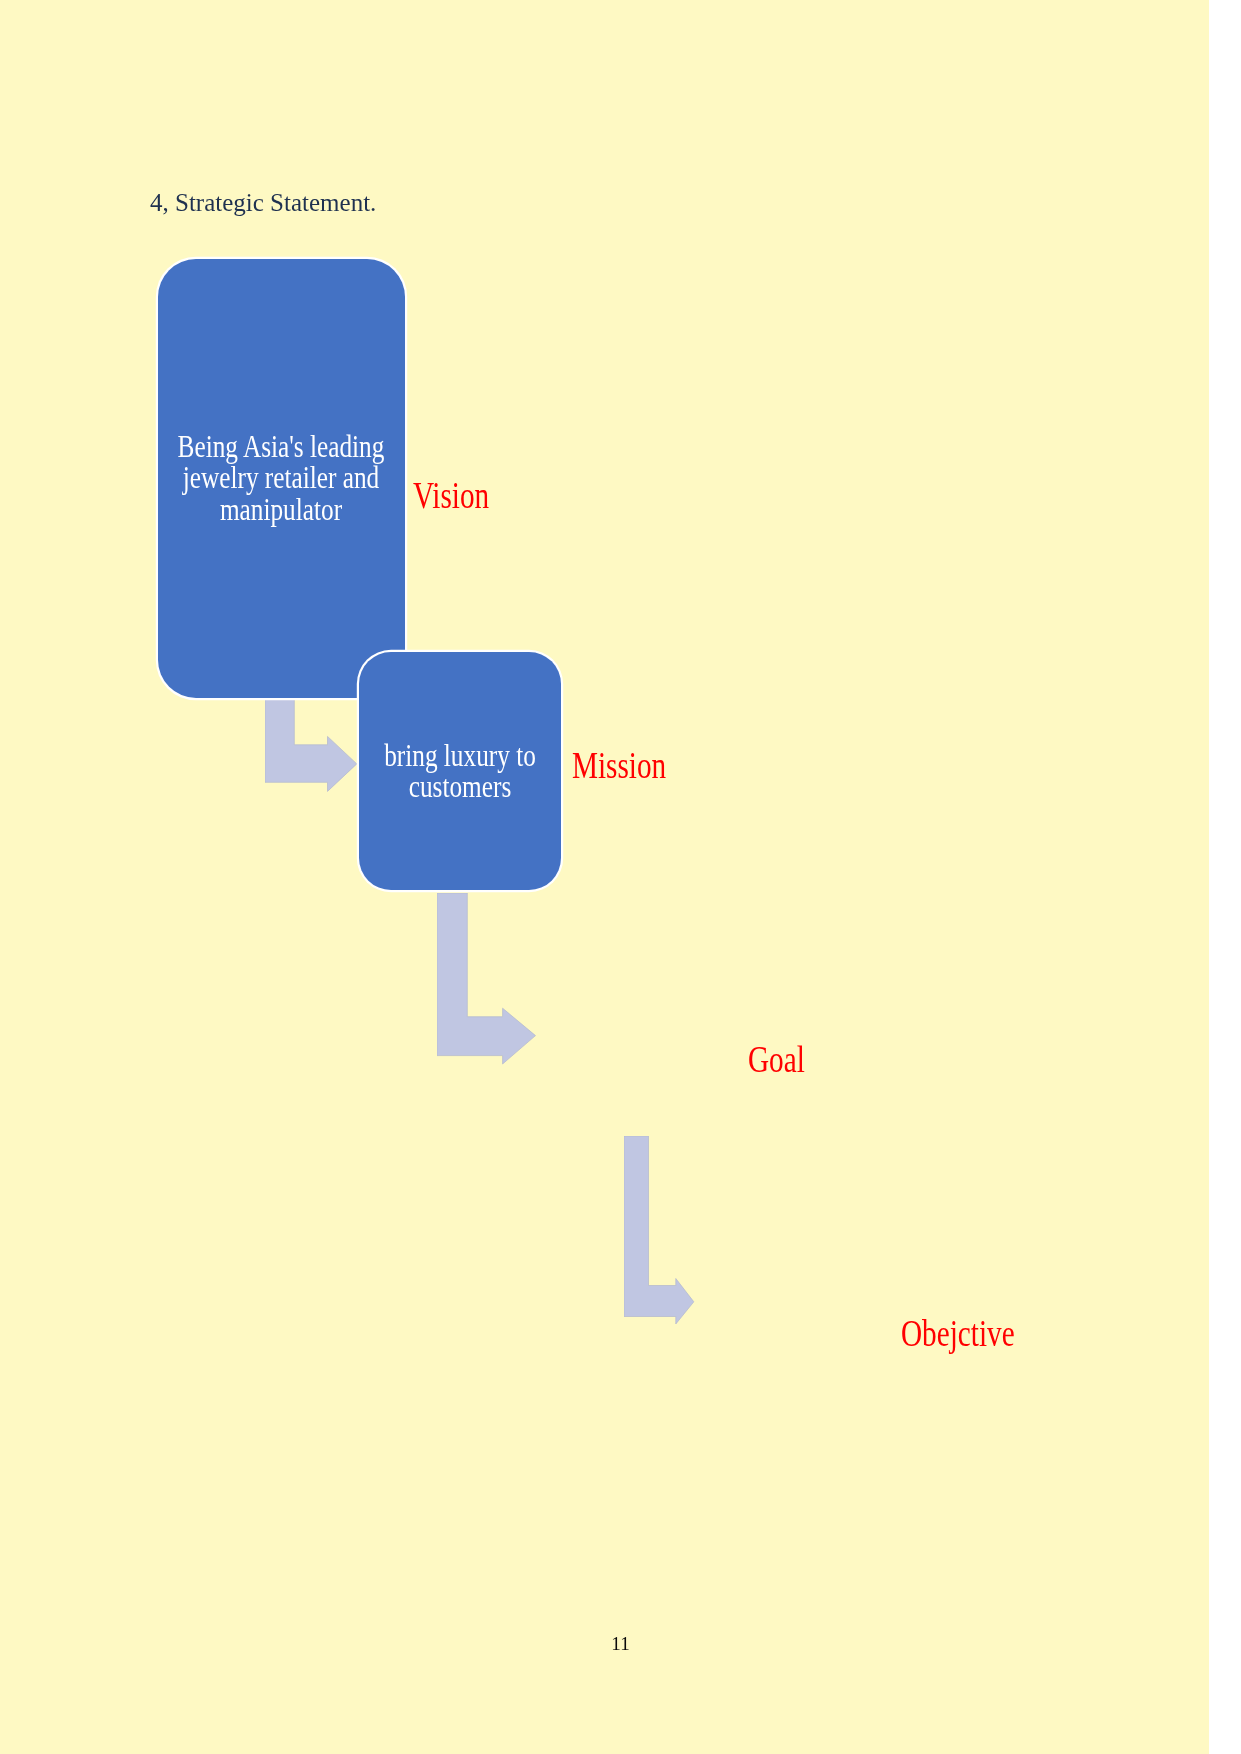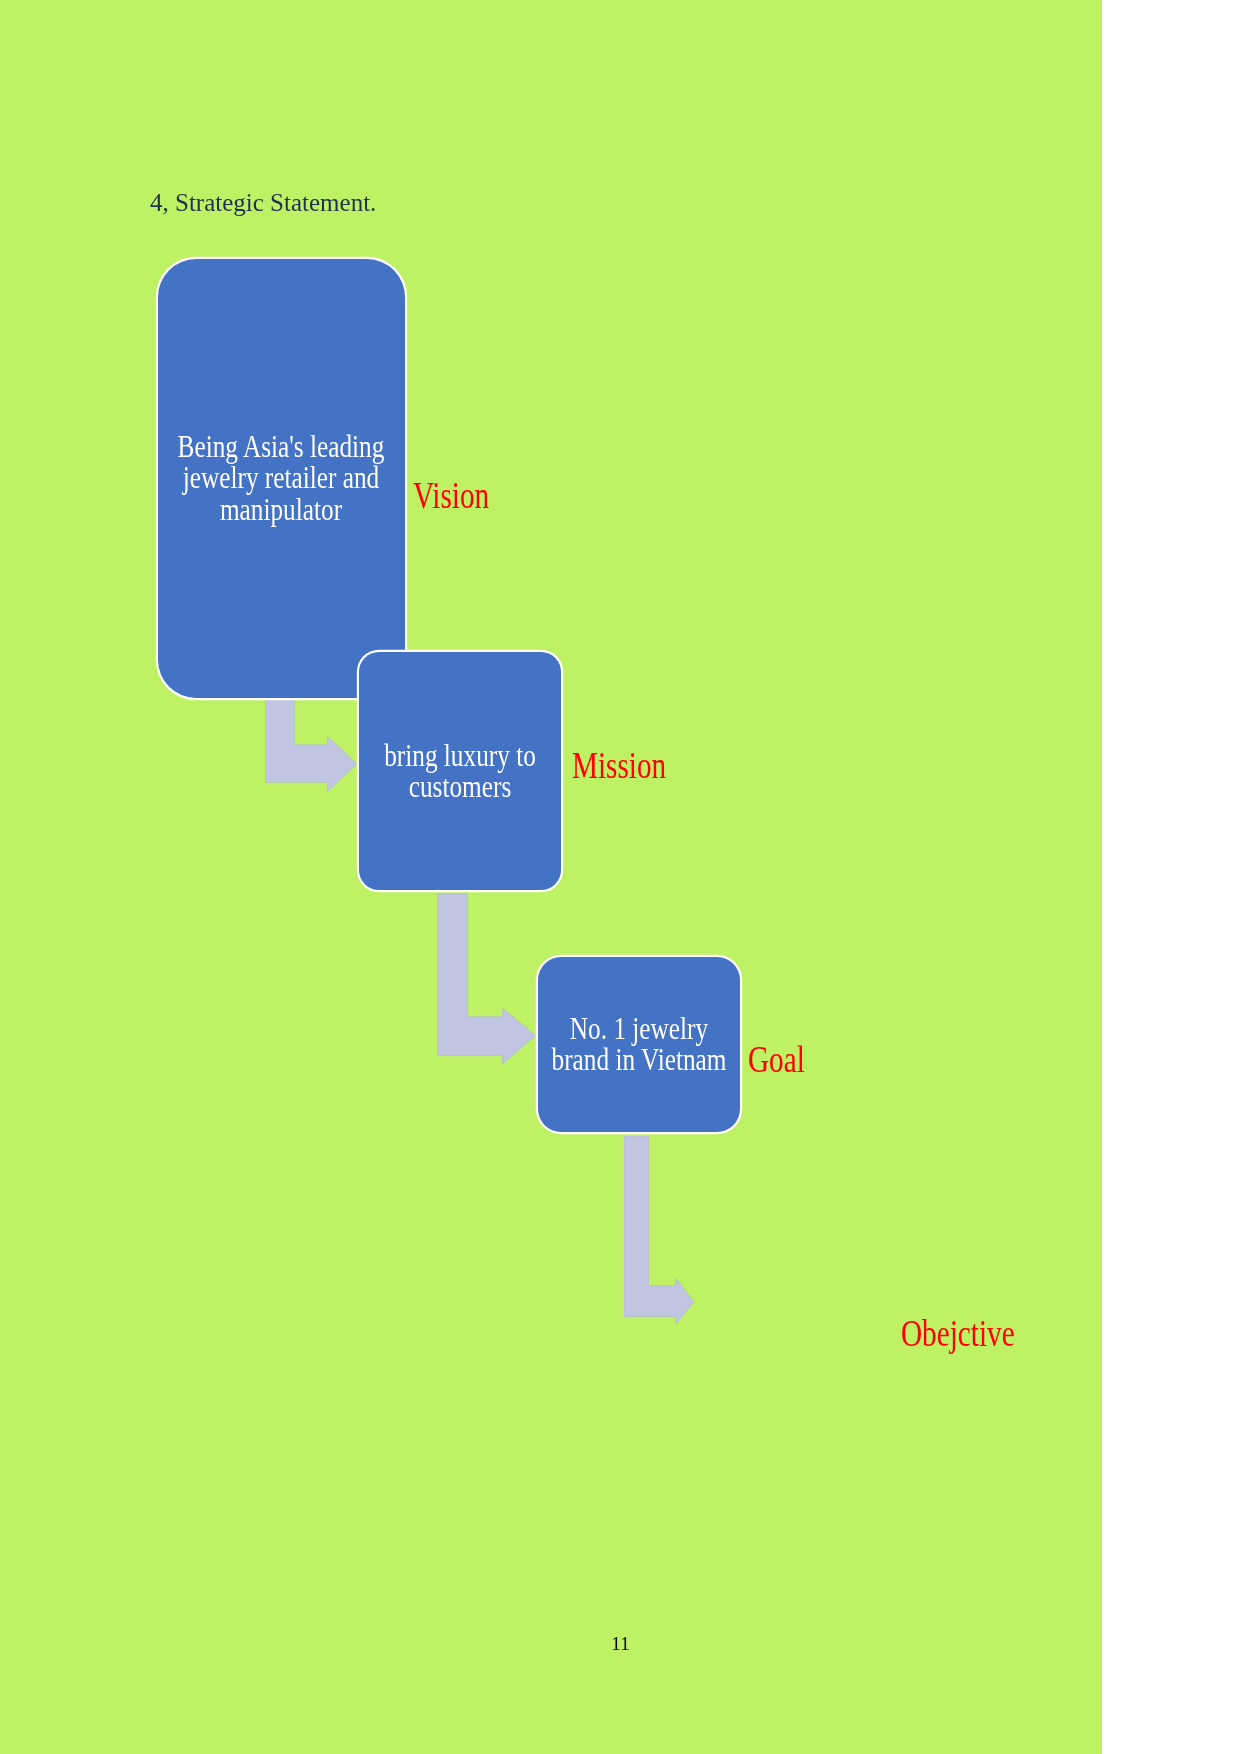--- a/index.html
+++ b/index.html
@@ -3,21 +3,21 @@
 <meta charset="utf-8">
 <title>Strategic Statement</title>
 <style>
   html, body { margin:0; padding:0; background:#ffffff; }
   body {
     width:1241px; height:1754px;
     font-family:"Liberation Serif", serif;
     position:relative;
     overflow:hidden;
   }
-  .page { position:absolute; left:0; top:0; width:1102px; height:1754px; background:#bef264; }
+  .page { position:absolute; left:0; top:0; width:1209px; height:1754px; background:#fef9c3; }
 
   
   .heading {
     position:absolute;
     left:150px; top:189.5px;
     font-size:25px;
     line-height:25px;
     color:#1F3150;
     white-space:nowrap;
   }
@@ -88,32 +88,26 @@
 
   <div class="nodebox" style="left:157.7px;top:259px;width:247.6px;height:438.6px;border-radius:38px;">
     <div class="txt" style="top:172px;">
       <div>Being Asia's leading</div>
       <div>jewelry retailer and</div>
       <div>manipulator</div>
     </div>
   </div>
   <div class="label" style="left:413px;top:477px;">Vision</div>
 
-  <div class="nodebox" style="left:359.1px;top:651.8px;width:202.2px;height:238.5px;border-radius:20px;">
+  <div class="nodebox" style="left:359.1px;top:651.8px;width:202.2px;height:238.5px;border-radius:32px;">
     <div class="txt" style="top:88px;">
       <div>bring luxury to</div>
       <div>customers</div>
     </div>
   </div>
   <div class="label" style="left:572px;top:747px;">Mission</div>
 
-  <div class="nodebox" style="left:537.7px;top:956.7px;width:202.6px;height:175.6px;border-radius:23px;">
-    <div class="txt" style="top:56px;">
-      <div>No. 1 jewelry</div>
-      <div>brand in Vietnam</div>
-    </div>
-  </div>
   <div class="label" style="left:748px;top:1041px;">Goal</div>
 
   <div class="label" style="left:901px;top:1315px;">Obejctive</div>
 
   <div class="pagenum">11</div>
 </div>
 
 </body></html>

